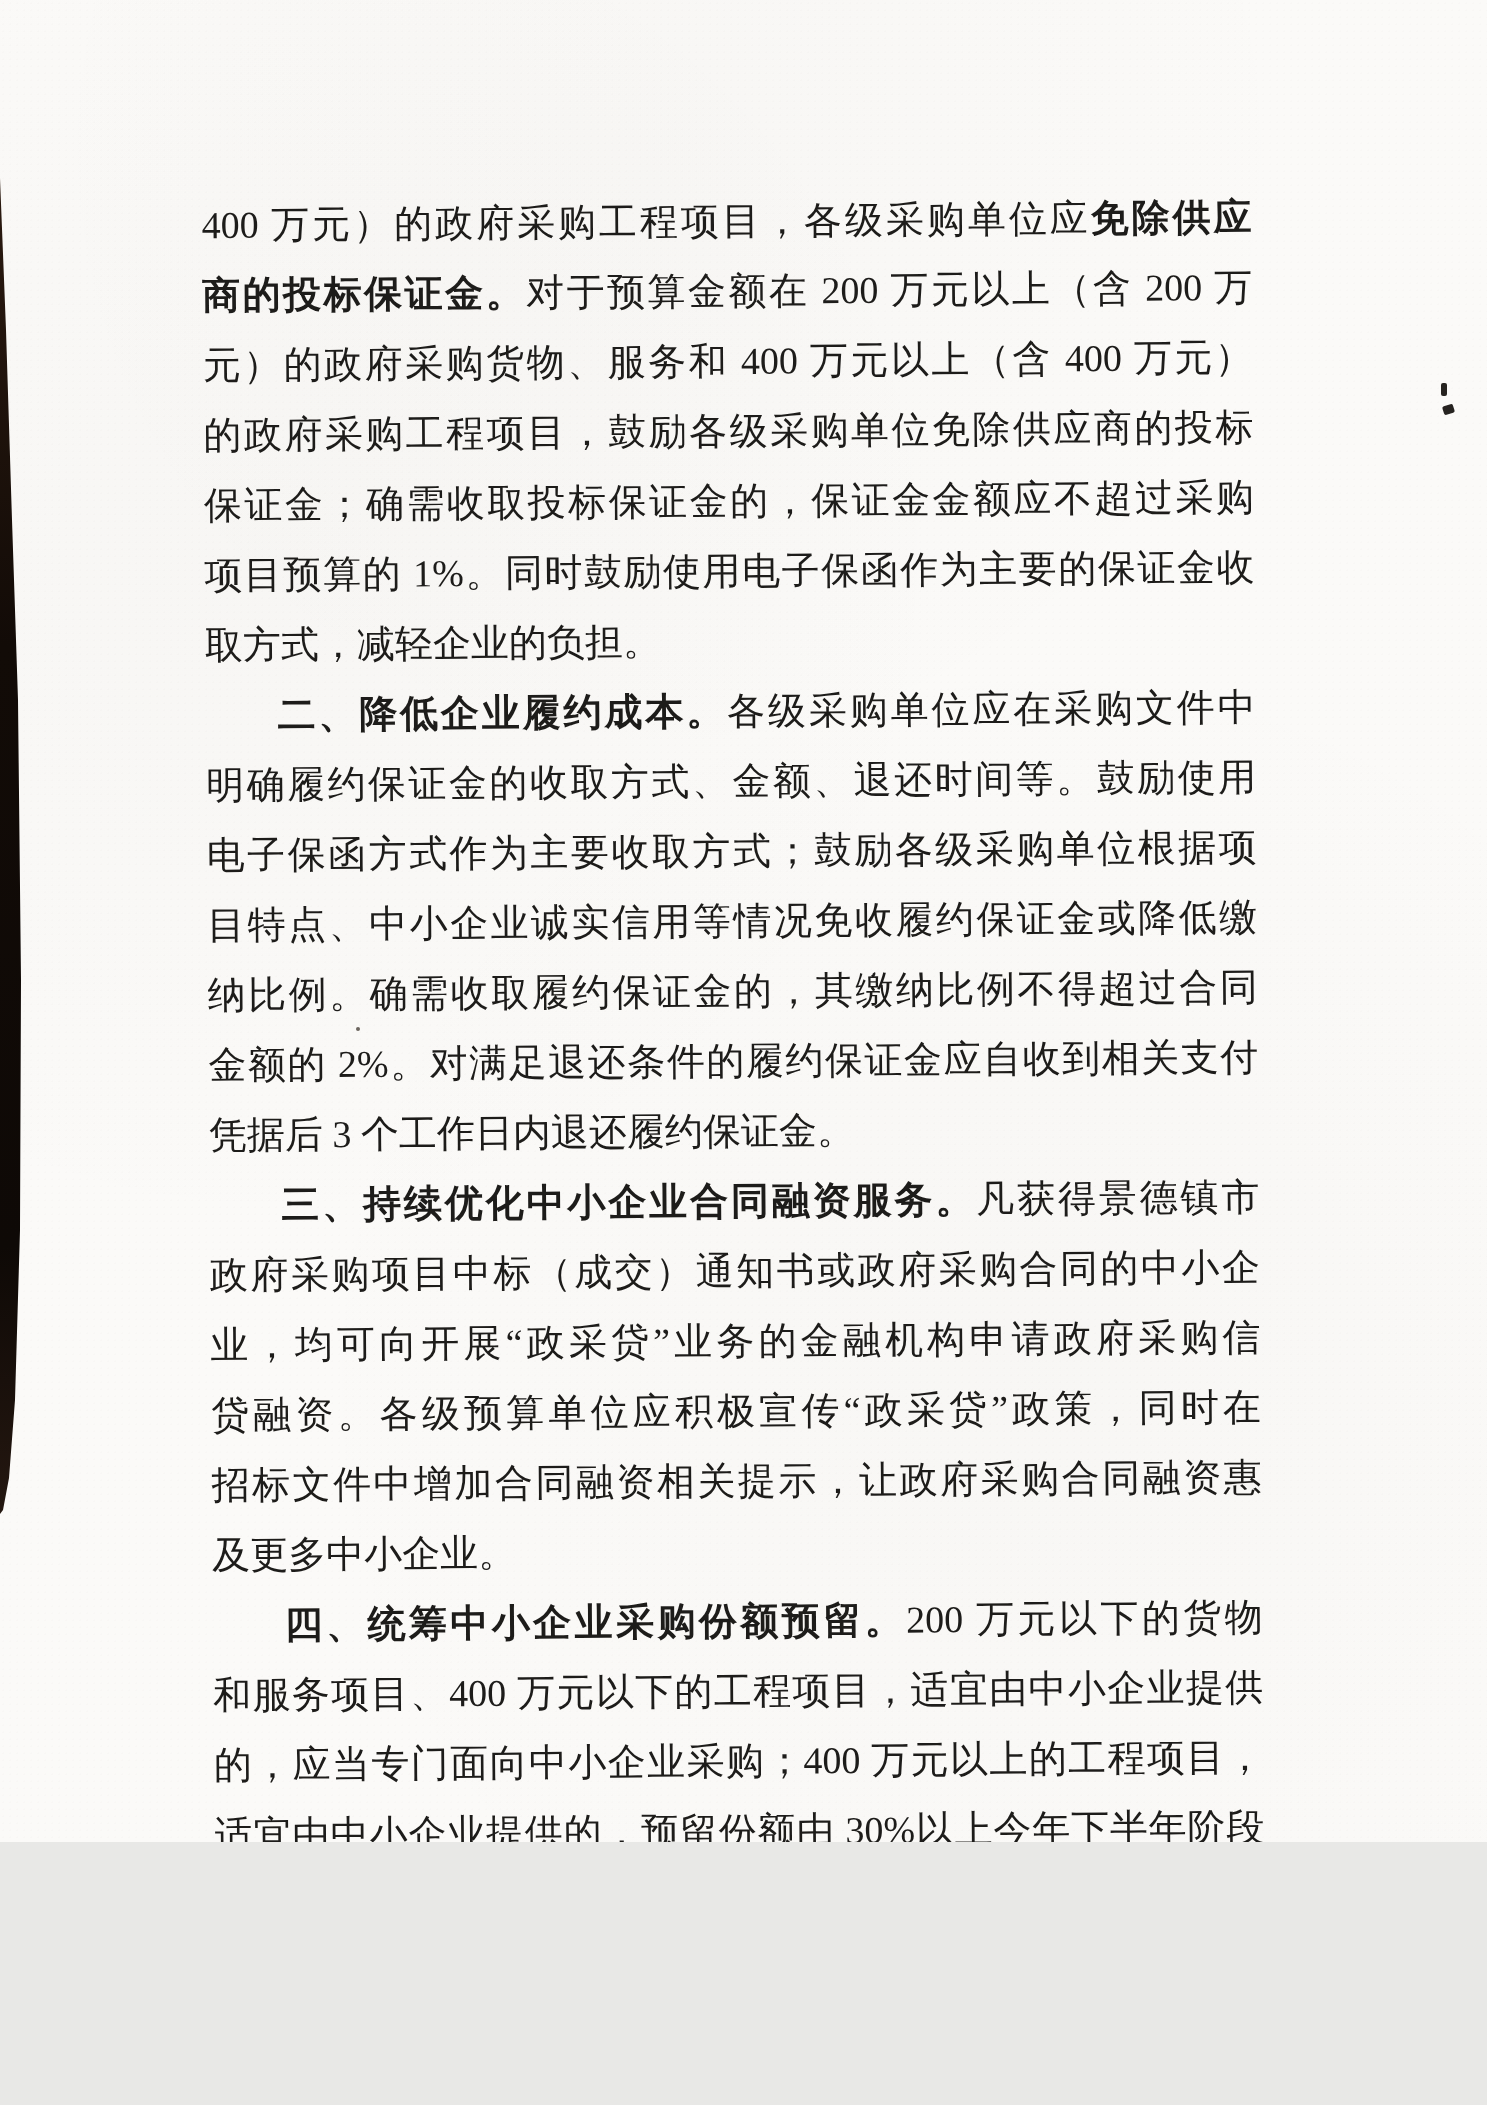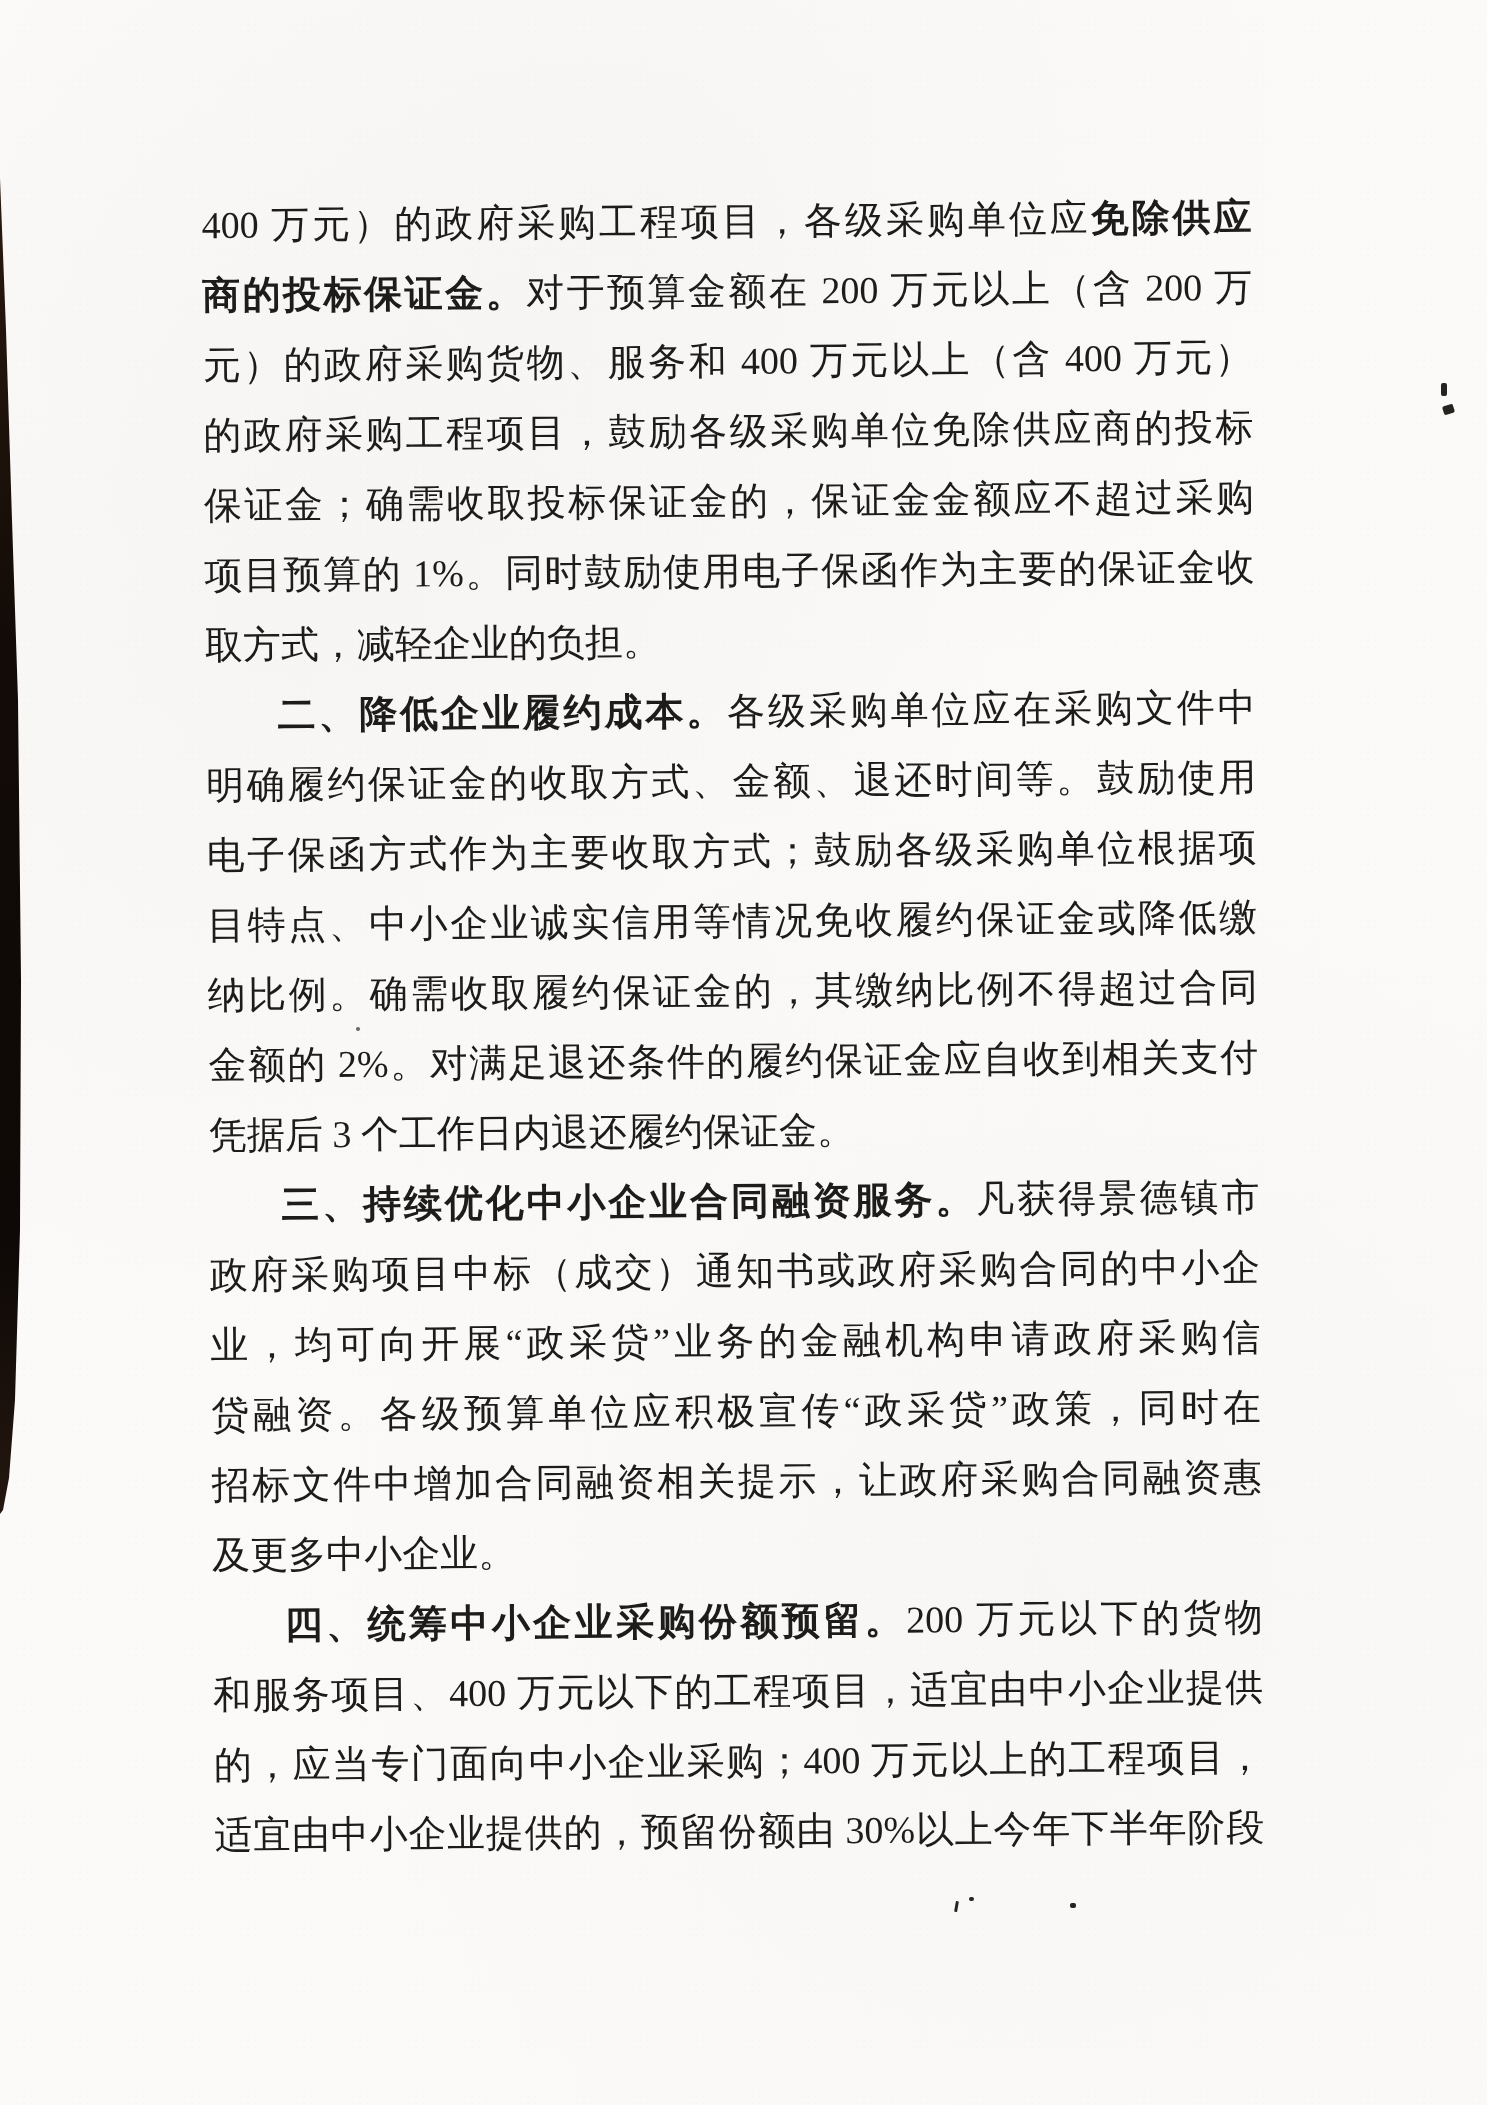--- a/index.html
+++ b/index.html
@@ -3,21 +3,21 @@
 <meta charset="utf-8">
 <style>
   html, body {
     margin: 0;
     padding: 0;
     background: #e8e8e6;
   }
   .page {
     position: relative;
     width: 1487px;
-    height: 2105px;
+    height: 1842px;
     margin: 0 auto;
     background-color: #fbfaf8;
     background-image:
       radial-gradient(circle at 18% 30%, rgba(90,80,70,0.025), transparent 40%),
       radial-gradient(circle at 70% 75%, rgba(90,80,70,0.02), transparent 45%),
       radial-gradient(circle at 45% 8%, rgba(90,80,70,0.018), transparent 35%),
       radial-gradient(rgba(40,35,30,0.012) 1px, transparent 1px);
     background-size: auto, auto, auto, 7px 7px;
     overflow: hidden;
     font-family: "Liberation Serif", "DejaVu Serif", serif;

